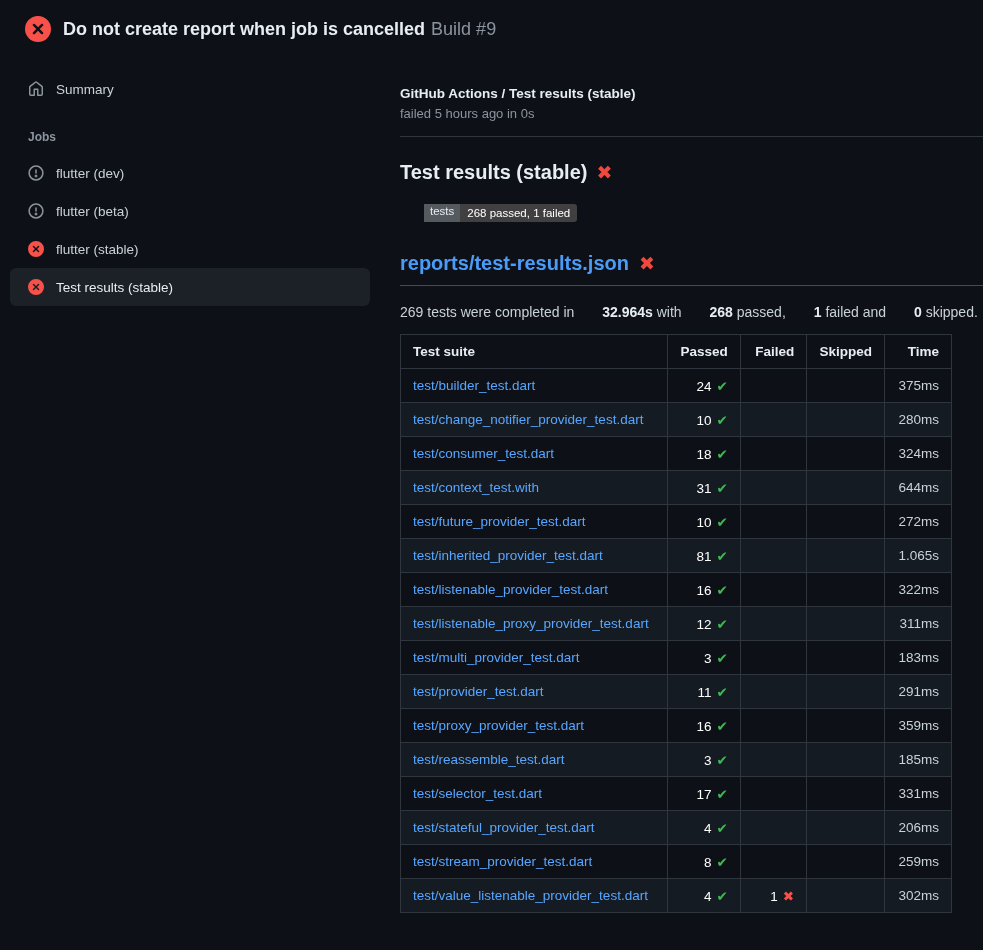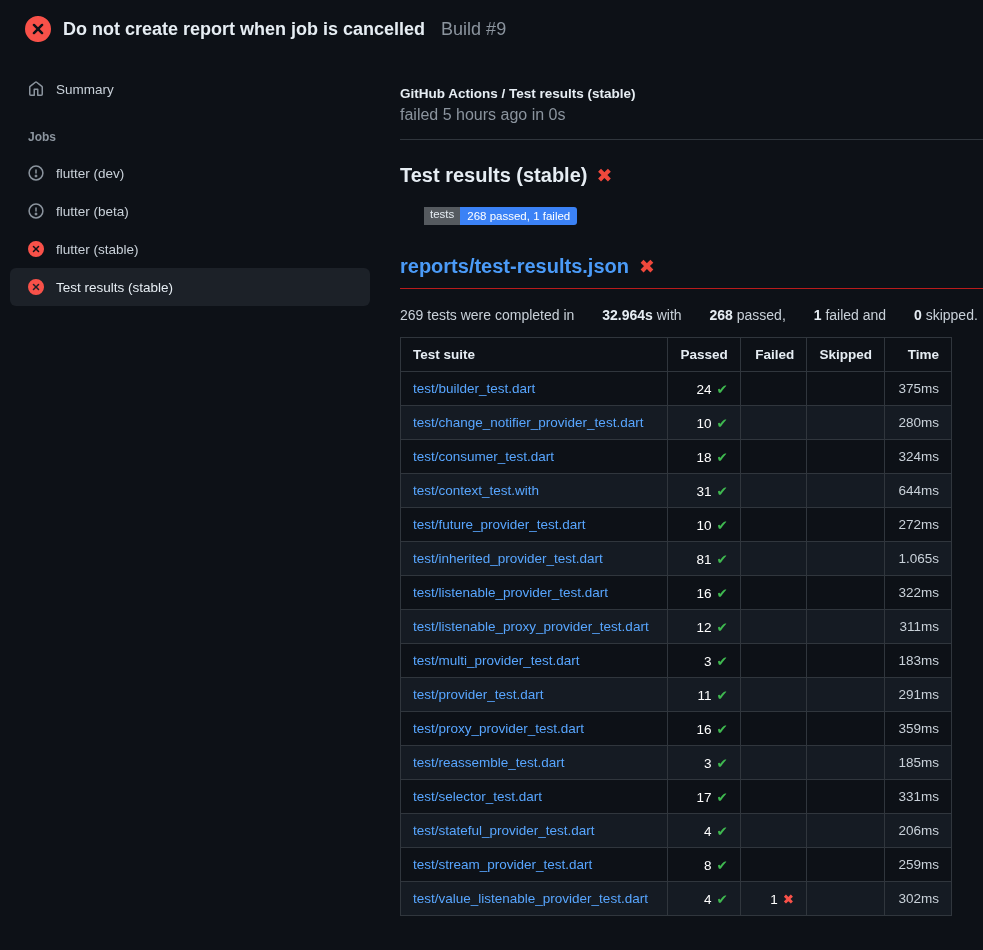--- a/index.html
+++ b/index.html
@@ -3,47 +3,47 @@
 <meta charset="utf-8">
 <style>
   * { margin: 0; padding: 0; box-sizing: border-box; }
   html, body { background: #0d1117; width: 983px; height: 950px; overflow: hidden; }
   body { font-family: "Liberation Sans", "DejaVu Sans", sans-serif; color: #e6edf3; }
 
   
   .build-header { display: flex; align-items: center; gap: 12px; padding: 16px 25px 14px 25px; }
   .build-header .status-circle { width: 26px; height: 26px; flex-shrink: 0; }
   .build-header h1 { font-size: 18px; font-weight: 700; color: #e6edf3; }
-  .build-header .build-num { color: #8b949e; font-weight: 400; margin-left: 16px; }
+  .build-header .build-num { color: #8b949e; font-weight: 400; margin-left: 6px; }
 
   
   .content { display: flex; align-items: flex-start; }
   .sidebar { width: 380px; flex-shrink: 0; padding-top: 14px; }
   .main { flex: 1; padding: 30px 0 0 20px; }
 
   
   .side-item { display: flex; align-items: center; gap: 12px; height: 38px; margin: 0 10px; padding: 0 18px; border-radius: 6px; cursor: pointer; }
   .side-item .ico { width: 16px; height: 16px; flex-shrink: 0; display: flex; align-items: center; justify-content: center; }
   .side-item .lbl { font-size: 13.5px; color: #c9d1d9; }
   .side-item.selected { background: #1c2128; }
   .side-item.selected .lbl { color: #e6edf3; }
   .jobs-label { font-size: 12px; color: #8b949e; padding: 0 28px; margin: 22px 0 10px 0; font-weight: bold; }
   .neutral-icon circle { stroke: #8b949e; }
 
   
   .breadcrumb { font-size: 13.5px; font-weight: 700; color: #e6edf3; }
-  .status-line { font-size: 16px; color: #8b949e; margin-top: 5px; }
+  .status-line { font-size: 13px; color: #8b949e; margin-top: 5px; }
   .rule { border: none; border-top: 1px solid #30363d; margin-top: 15px; }
 
   .section-title { font-size: 20px; font-weight: 700; margin-top: 24px; display: flex; align-items: center; gap: 9px; }
   .hx { color: #f0483c; font-size: 19px; font-weight: 700; }
 
   .badge { display: inline-flex; margin-top: 20px; font-size: 11.5px; border-radius: 3px; overflow: hidden; }
   .badge .badge-label { background: #555a5f; color: #e6edf3; padding: 1px 6px; margin-left: 24px; }
-  .badge .badge-value { background: #3b82f6; color: #ffffff; padding: 3px 7px; }
+  .badge .badge-value { background: #404040; color: #ffffff; padding: 3px 7px; }
 
   .report-heading { margin-top: 30px; padding-bottom: 10px; border-bottom: 1px solid #b91c1c; display: flex; align-items: center; gap: 10px; }
   .report-heading a { font-size: 20px; font-weight: 700; color: #4b9bf8; text-decoration: none; }
 
   .summary-line { font-size: 14px; color: #c9d1d9; margin-top: 18px; }
   .summary-line b { color: #e6edf3; margin-left: 24px; }
 
   
   table.results { border-collapse: collapse; margin-top: 14px; width: 552px; font-size: 13.5px; }
   table.results th, table.results td { border: 1px solid #30363d; padding: 7px 12px; height: 34px; }

